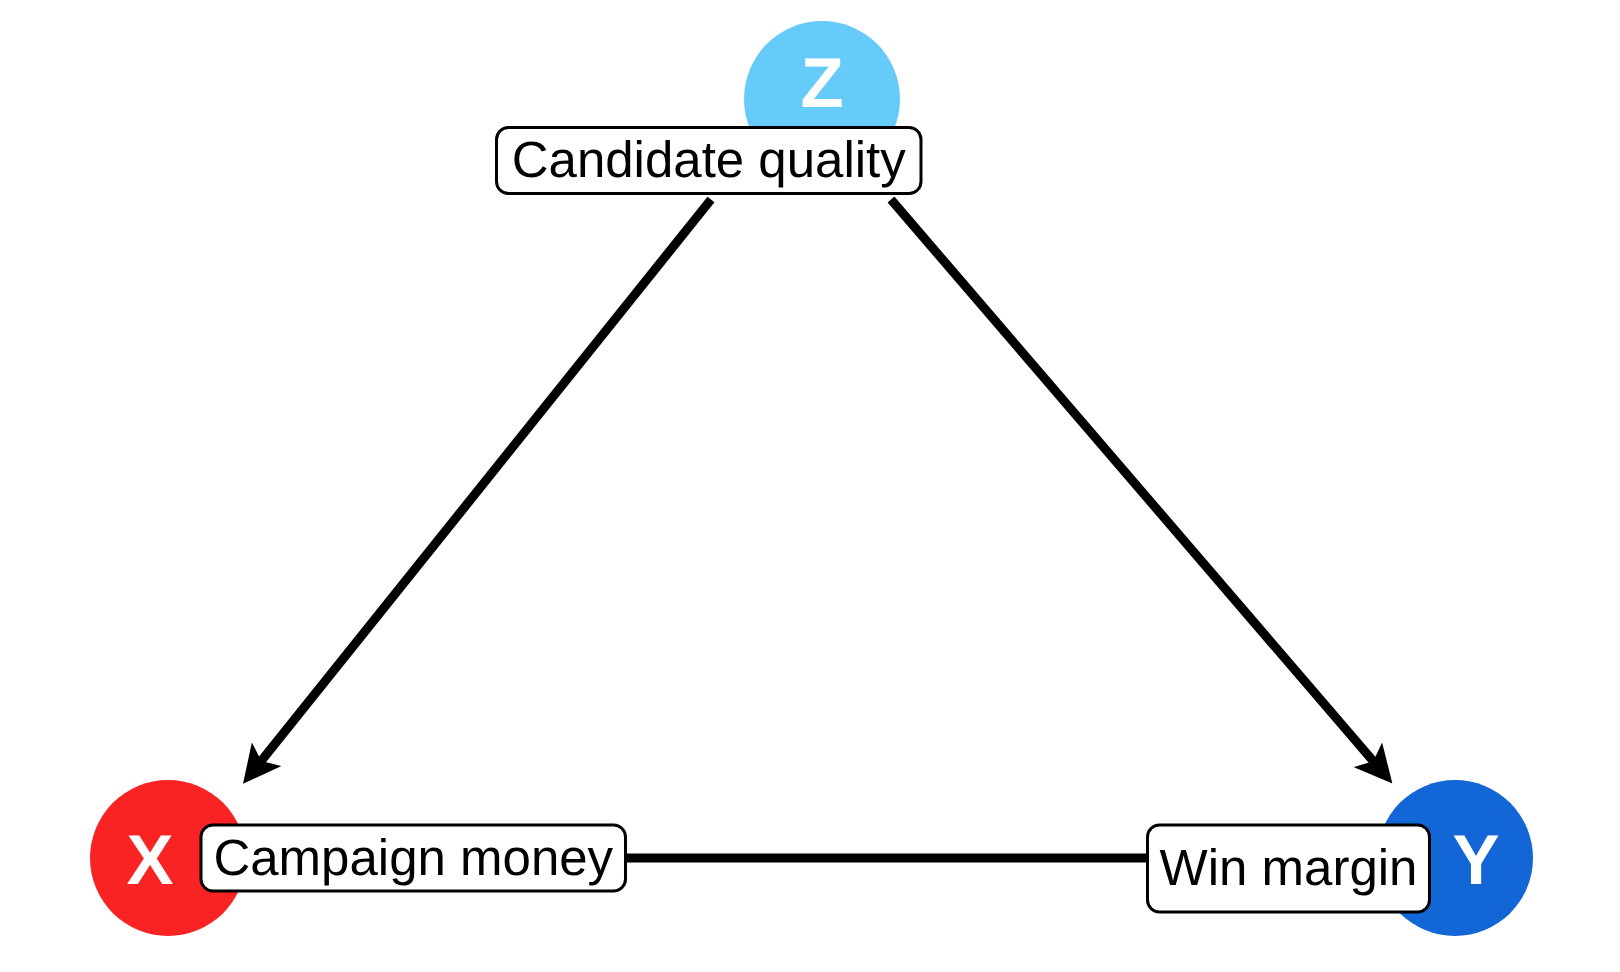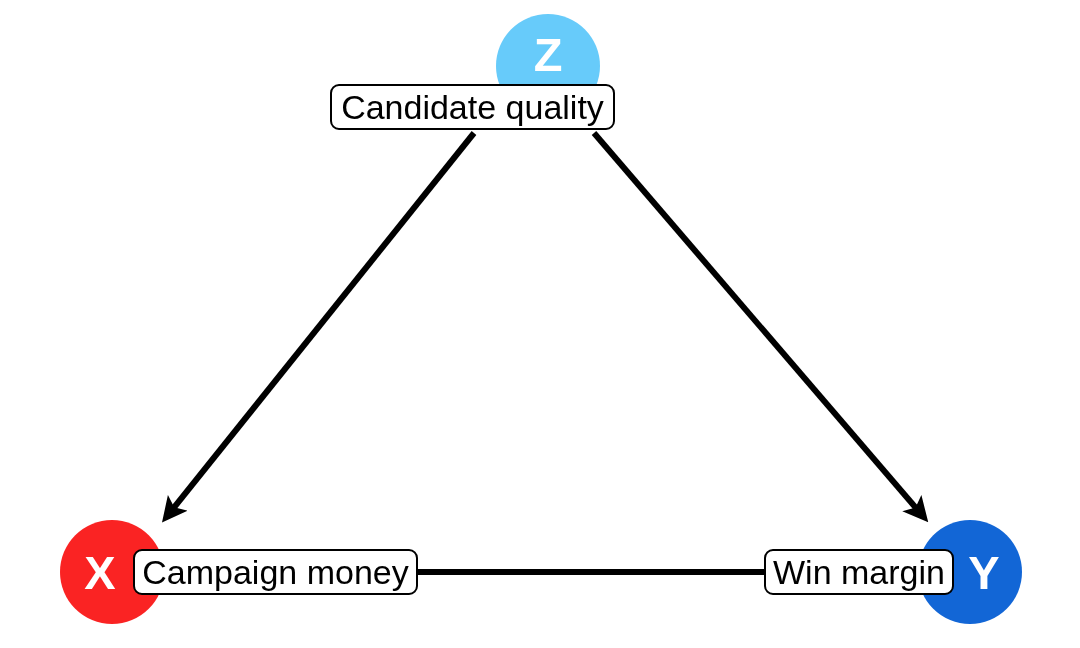--- a/index.html
+++ b/index.html
@@ -100,21 +100,21 @@
     height: 104px;
     background: #1266d6;
   }
   #node-y-circle .node-letter {
     transform: translateX(14px);
   }
   #node-y-label {
     left: 764px;
     top: 549px;
     width: 190px;
-    height: 46px;
+    height: 60px;
   }
 </style>
 </head>
 <body>
 
 <div id="diagram-canvas">
 
   <svg id="edge-layer" viewBox="0 0 1080 648" xmlns="http://www.w3.org/2000/svg">
     <defs>
       <marker id="arrowhead" markerWidth="4.2" markerHeight="4.2" refX="2.6" refY="2.1" orient="auto" markerUnits="strokeWidth">

